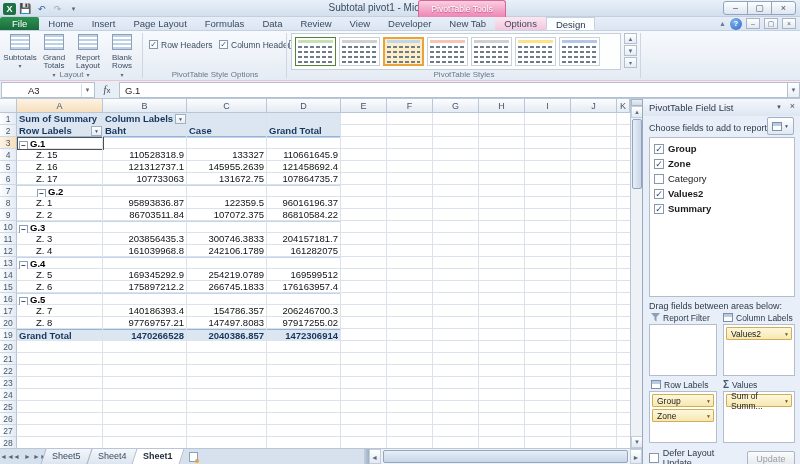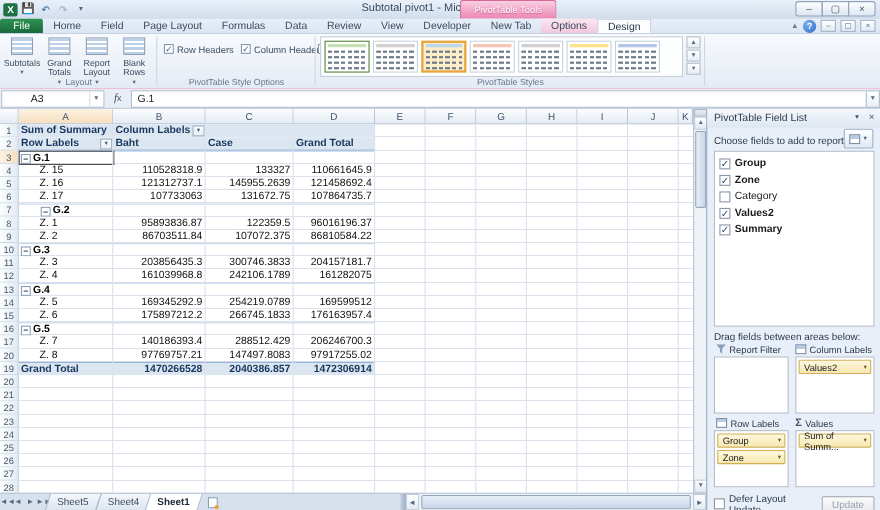--- a/index.html
+++ b/index.html
@@ -151,21 +151,21 @@
     <div class="wbtn">▢</div>
     <div class="wbtn">×</div>
   </div>
   <div id="ctx-header">PivotTable Tools</div>
 </div>
 
 <div id="tabrow" class="abs">
   <div id="tabs" style="display:flex">
       <div class="tab file">File</div>
       <div class="tab">Home</div>
-      <div class="tab">Field</div>
+      <div class="tab">Insert</div>
       <div class="tab">Page Layout</div>
       <div class="tab">Formulas</div>
       <div class="tab">Data</div>
       <div class="tab">Review</div>
       <div class="tab">View</div>
       <div class="tab">Developer</div>
       <div class="tab">New Tab</div>
       <div class="tab ctx">Options</div>
       <div class="tab active">Design</div>
     </div>
@@ -404,21 +404,21 @@
           <div class="pc num" style="width: 84px;">175897212.2</div>
           <div class="pc num" style="width: 80px;">266745.1833</div>
           <div class="pc num" style="width: 74px;">176163957.4</div>
         </div>
         <div class="prow grp">
           <div class="pc" style="width: 376px;"><span class="colbox">−</span><span>G.5</span></div>
         </div>
         <div class="prow dat">
           <div class="pc lab" style="width: 86px;">Z. 7</div>
           <div class="pc num" style="width: 84px;">140186393.4</div>
-          <div class="pc num" style="width: 80px;">288512.429</div>
+          <div class="pc num" style="width: 80px;">154786.357</div>
           <div class="pc num" style="width: 74px;">206246700.3</div>
         </div>
         <div class="prow dat">
           <div class="pc lab" style="width: 86px;">Z. 8</div>
           <div class="pc num" style="width: 84px;">97769757.21</div>
           <div class="pc num" style="width: 80px;">147497.8083</div>
           <div class="pc num" style="width: 74px;">97917255.02</div>
         </div>
         <div class="prow grand">
           <div class="pc lab" style="width: 86px;">Grand Total</div>

